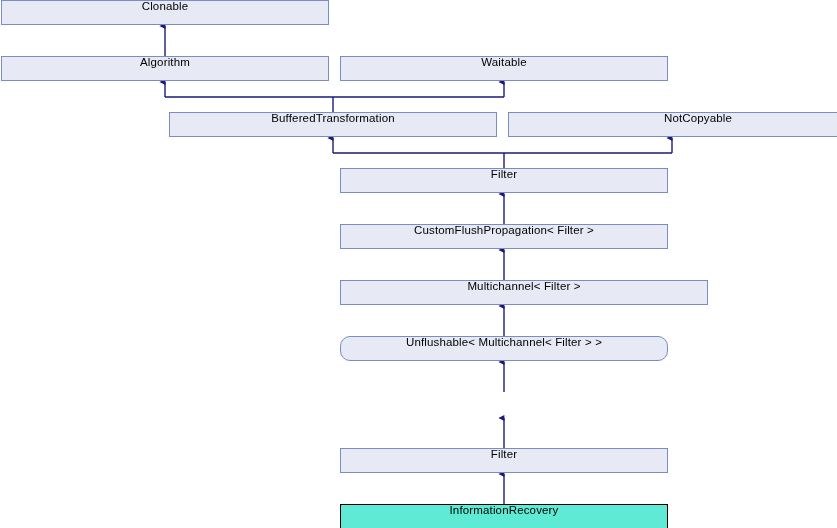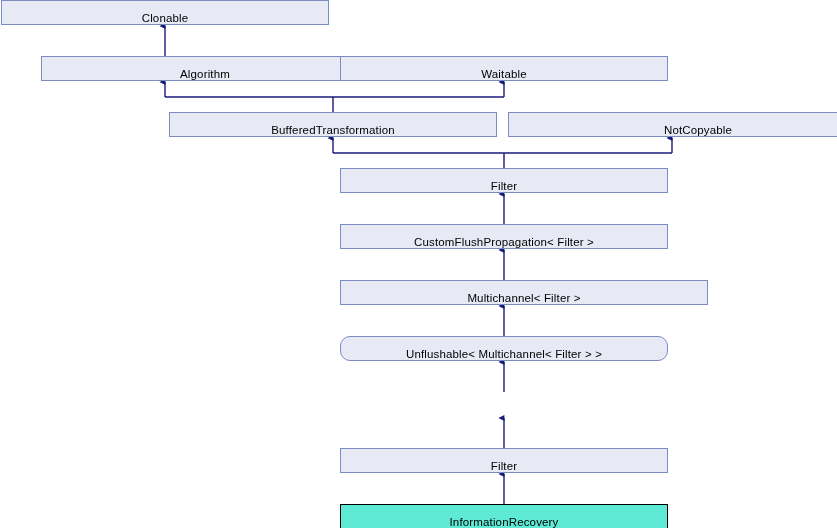--- a/index.html
+++ b/index.html
@@ -25,21 +25,21 @@
     width: 837px;
     height: 528px;
     pointer-events: none;
   }
   .node {
     position: absolute;
     box-sizing: border-box;
     background: #e7eaf4;
     border: 1px solid #7a8cc0;
     display: flex;
-    align-items: flex-end;
+    align-items: flex-start;
     justify-content: center;
     height: 25px;
     white-space: nowrap;
     overflow: hidden;
   }
   .node .node-label {
     font-family: "Liberation Sans", sans-serif;
     font-size: 11.5px;
     line-height: 1;
     color: #000000;
@@ -75,21 +75,21 @@
         <path d="M 504 280 L 504 250" marker-end="url(#arrowhead)"></path>
         <path d="M 504 336 L 504 306" marker-end="url(#arrowhead)"></path>
         <path d="M 504 392 L 504 362" marker-end="url(#arrowhead)"></path>
         <path d="M 504 448 L 504 418" marker-end="url(#arrowhead)"></path>
         <path d="M 504 504 L 504 474" marker-end="url(#arrowhead)"></path>
       </g>
   </svg>
 <div class="node" style="left: 1px; top: 0px; width: 328px;">
       <span class="node-label">Clonable</span>
     </div>
-    <div class="node" style="left: 1px; top: 56px; width: 328px; margin-left: 40px;">
+    <div class="node" style="left: 1px; top: 56px; width: 328px;">
       <span class="node-label">Algorithm</span>
     </div>
     <div class="node" style="left: 169px; top: 112px; width: 328px;">
       <span class="node-label">BufferedTransformation</span>
     </div>
     <div class="node" style="left: 340px; top: 56px; width: 328px;">
       <span class="node-label">Waitable</span>
     </div>
     <div class="node" style="left: 508px; top: 112px; width: 380px;">
       <span class="node-label">NotCopyable</span>

